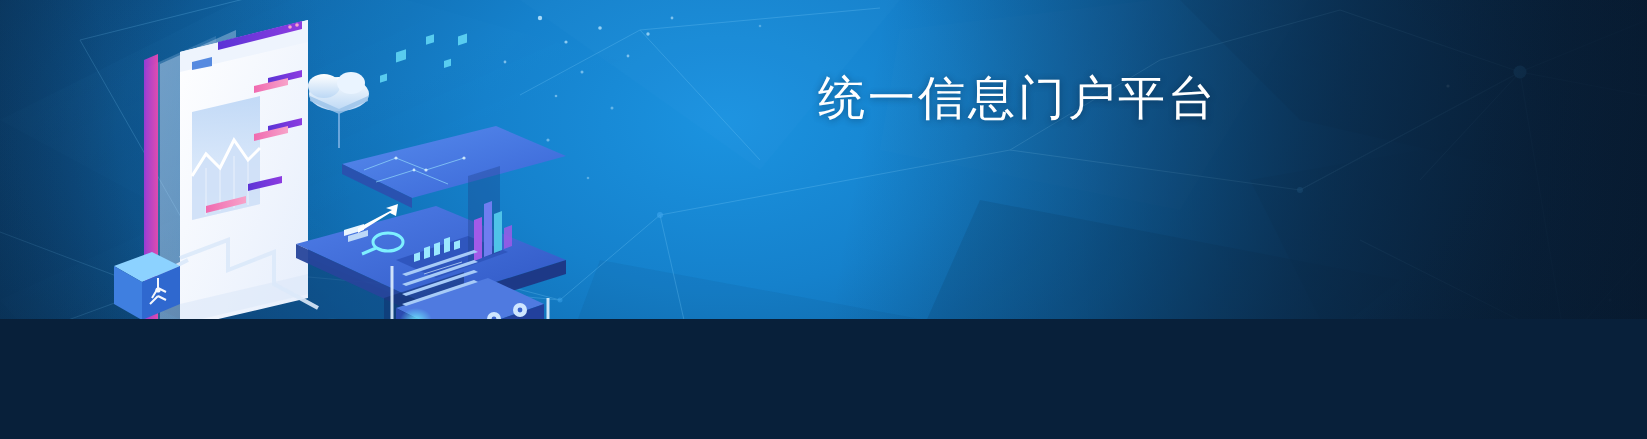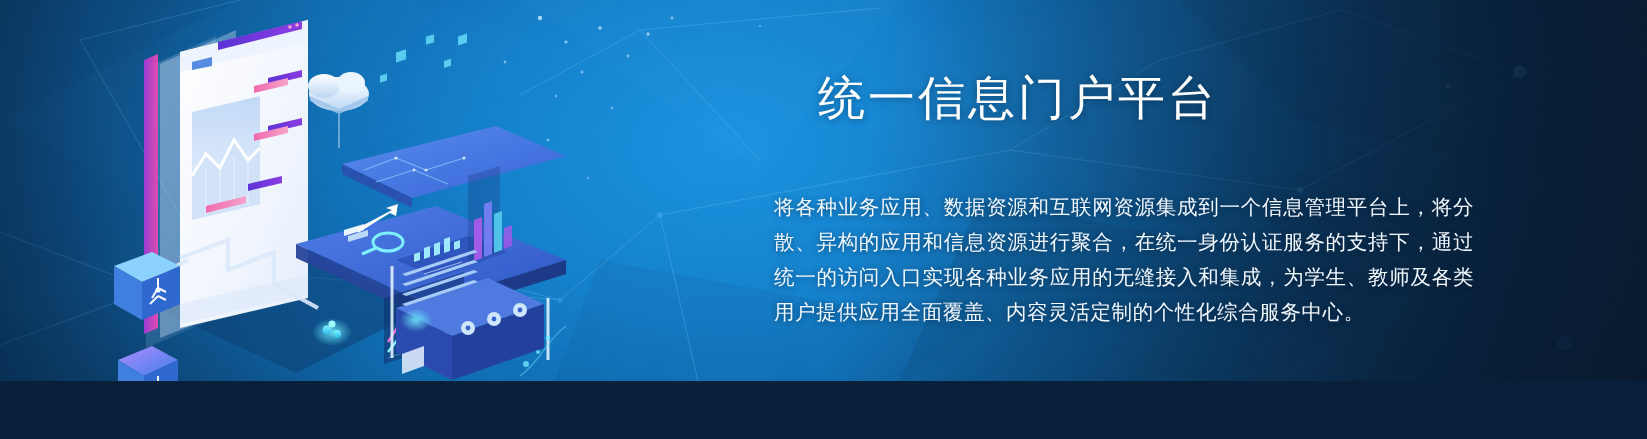--- a/index.html
+++ b/index.html
@@ -1,17 +1,17 @@
 <!DOCTYPE html>
 <html><head>
 <meta charset="utf-8">
 <style>
   html,body{margin:0;padding:0;background:#08203a;}
   #banner{
-    position:relative;width:1647px;height:381px;overflow:hidden;
+    position:relative;width:1647px;height:319px;overflow:hidden;
     font-family:"Liberation Sans","DejaVu Sans",sans-serif;
     background:#8b5cf6;
   }
   
   .bg-base{
     position:absolute;inset:0;
     background:
       radial-gradient(ellipse 1100px 760px at 44% 38%, #1b93e0 0%, #1581cc 22%, #0f69ac 42%, #0d4f86 60%, #0c3a63 76%, #0b2c4c 88%, #0a2340 100%);
   }
   .bg-right{
@@ -369,16 +369,15 @@
     <g opacity=".8">
       <circle cx="430" cy="356" r="3" fill="#6fe8ff"></circle>
       <circle cx="442" cy="344" r="2" fill="#6fe8ff"></circle>
       <circle cx="452" cy="330" r="2.4" fill="#6fe8ff"></circle>
       <path d="M424,368 C446,352 452,330 470,318" stroke="#6fe8ff" stroke-width="1.4" fill="none" opacity=".55"></path>
     </g>
   </svg>
 
   <div id="copy">
     <h1 class="title">统一信息门户平台</h1>
-    <p class="desc">将各种业务应用、数据资源和互联网资源集成到一个信息管理平台上，将分散、异构的应用和信息资源进行聚合，在统一身份认证服务的支持下，通过统一的访问入口实现各种业务应用的无缝接入和集成，为学生、教师及各类用户提供应用全面覆盖、内容灵活定制的个性化综合服务中心。</p>
   </div>
 
 </div>
 
 </body></html>

